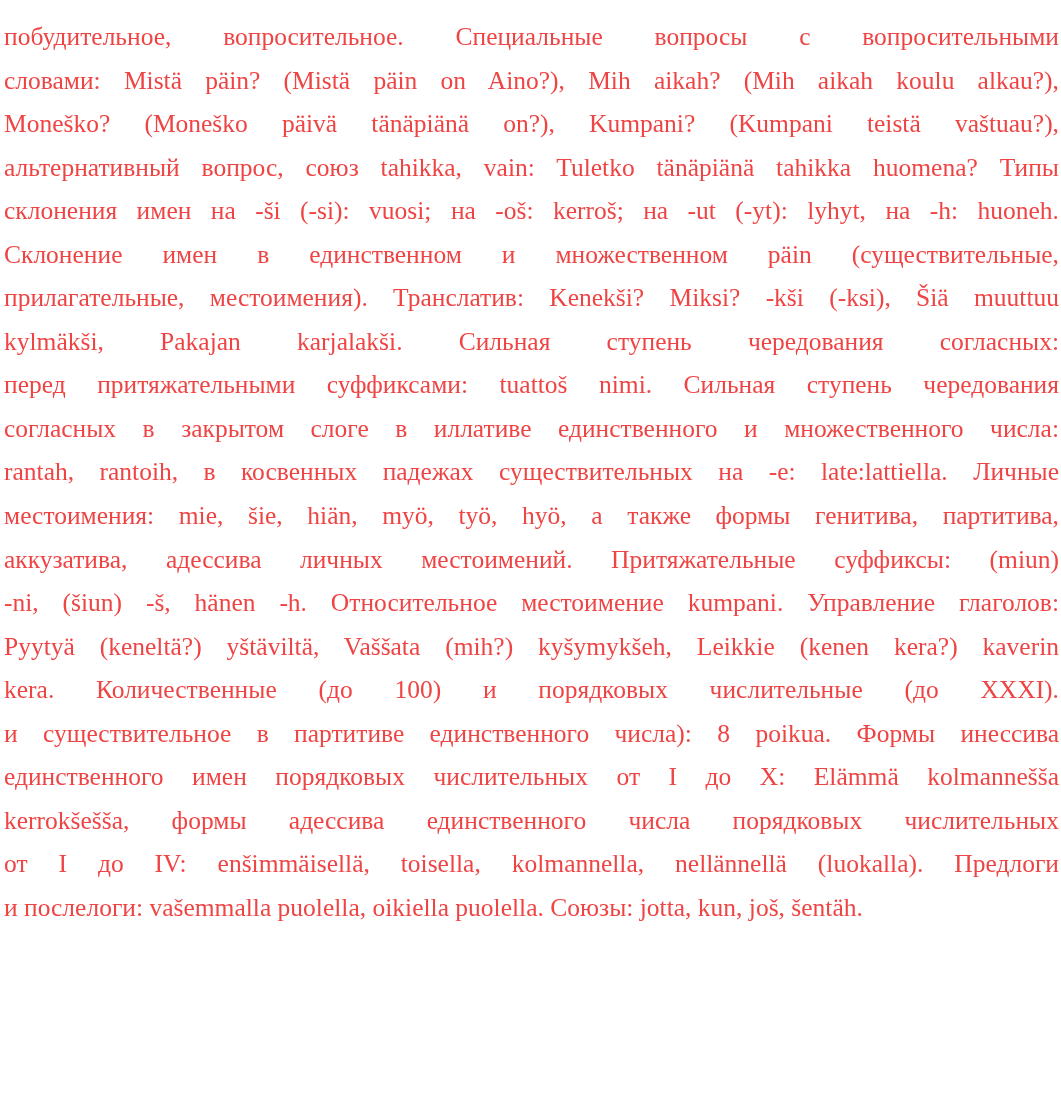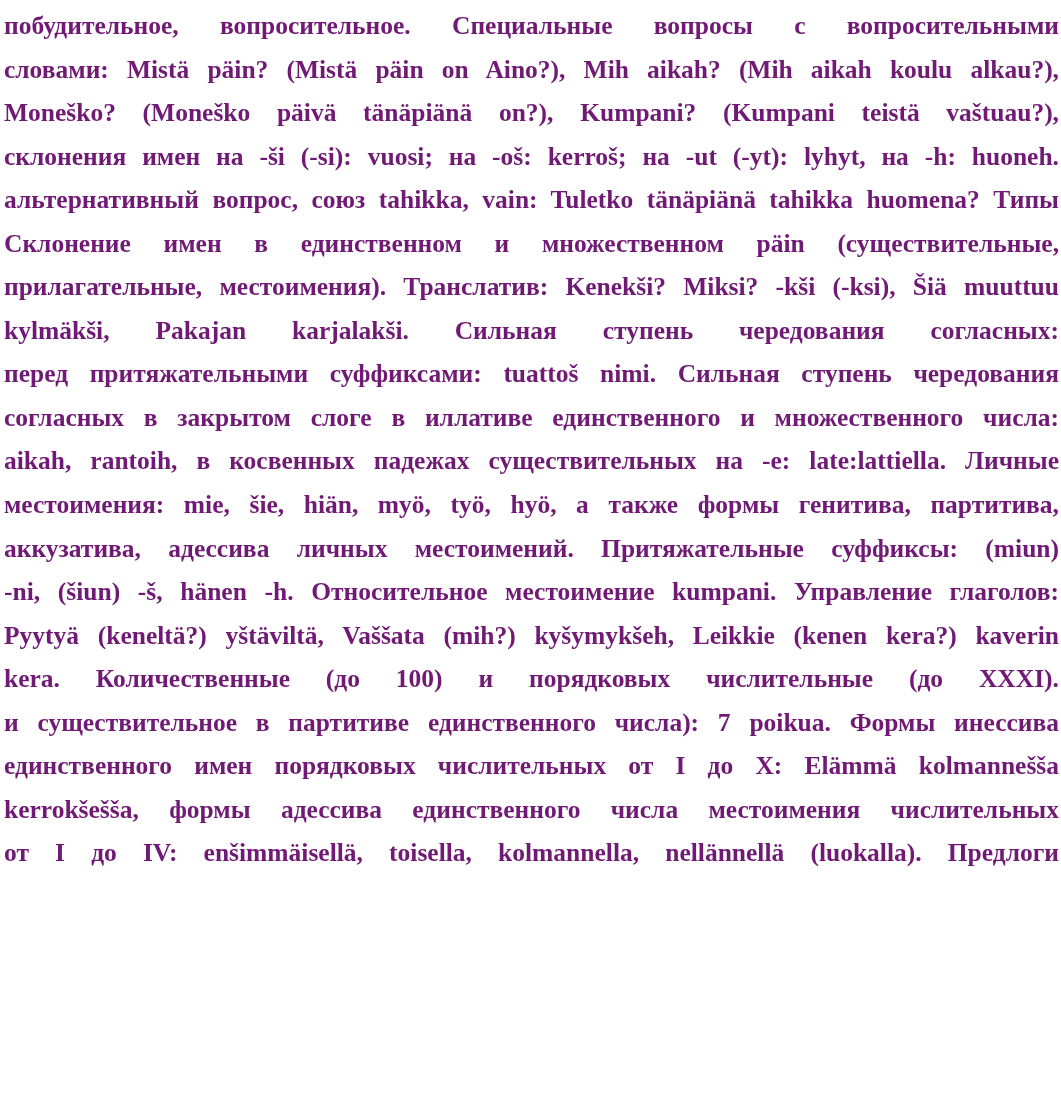--- a/index.html
+++ b/index.html
@@ -9,26 +9,25 @@
     }
     body {
       width: 1061px;
       height: 1104px;
       overflow: hidden;
       position: relative;
     }
     .page {
       position: absolute;
       left: 4px;
-      top: 4px;
+      top: 15px;
       width: 1055px;
       font-family: "Liberation Serif", "DejaVu Serif", serif;
       font-size: 25.5px;
-      color: #701a75;
-      font-weight: bold;
+      color: #ef4444;
     }
     .line {
       display: block;
       height: 43.55px;
       line-height: 43.55px;
       white-space: nowrap;
       text-align: justify;
       text-align-last: justify;
       overflow: visible;
     }
@@ -36,30 +35,31 @@
       text-align-last: left;
     }
   </style>
 </head>
 <body>
 
 <div class="page">
   <div class="line">побудительное, вопросительное. Специальные вопросы с вопросительными</div>
   <div class="line">словами: Mistä päin? (Mistä päin on Aino?), Mih aikah? (Mih aikah koulu alkau?),</div>
   <div class="line">Moneško? (Moneško päivä tänäpiänä on?), Kumpani? (Kumpani teistä vaštuau?),</div>
+  <div class="line">альтернативный вопрос, союз tahikka, vain: Tuletko tänäpiänä tahikka huomena? Типы</div>
   <div class="line">склонения имен на -ši (-si): vuosi; на -oš: kerroš; на -ut (-yt): lyhyt, на -h: huoneh.</div>
-  <div class="line">альтернативный вопрос, союз tahikka, vain: Tuletko tänäpiänä tahikka huomena? Типы</div>
   <div class="line">Склонение имен в единственном и множественном päin (существительные,</div>
   <div class="line">прилагательные, местоимения). Транслатив: Kenekši? Miksi? -kši (-ksi), Šiä muuttuu</div>
   <div class="line">kylmäkši, Pakajan karjalakši. Сильная ступень чередования согласных:</div>
   <div class="line">перед притяжательными суффиксами: tuattoš nimi. Сильная ступень чередования</div>
   <div class="line">согласных в закрытом слоге в иллативе единственного и множественного числа:</div>
-  <div class="line">aikah, rantoih, в косвенных падежах существительных на -e: late:lattiella. Личные</div>
+  <div class="line">rantah, rantoih, в косвенных падежах существительных на -e: late:lattiella. Личные</div>
   <div class="line">местоимения: mie, šie, hiän, myö, työ, hyö, а также формы генитива, партитива,</div>
   <div class="line">аккузатива, адессива личных местоимений. Притяжательные суффиксы: (miun)</div>
   <div class="line">-ni, (šiun) -š, hänen -h. Относительное местоимение kumpani. Управление глаголов:</div>
   <div class="line">Pyytyä (keneltä?) yštäviltä, Vaššata (mih?) kyšymykšeh, Leikkie (kenen kera?) kaverin</div>
   <div class="line">kera. Количественные (до 100) и порядковых числительные (до XXXI).</div>
-  <div class="line">и существительное в партитиве единственного числа): 7 poikua. Формы инессива</div>
+  <div class="line">и существительное в партитиве единственного числа): 8 poikua. Формы инессива</div>
   <div class="line">единственного имен порядковых числительных от I до X: Elämmä kolmannešša</div>
-  <div class="line">kerrokšešša, формы адессива единственного числа местоимения числительных</div>
+  <div class="line">kerrokšešša, формы адессива единственного числа порядковых числительных</div>
   <div class="line">от I до IV: enšimmäisellä, toisella, kolmannella, nellännellä (luokalla). Предлоги</div>
+  <div class="line last">и послелоги: vašemmalla puolella, oikiella puolella. Союзы: jotta, kun, još, šentäh.</div>
 </div>
 
 </body></html>

